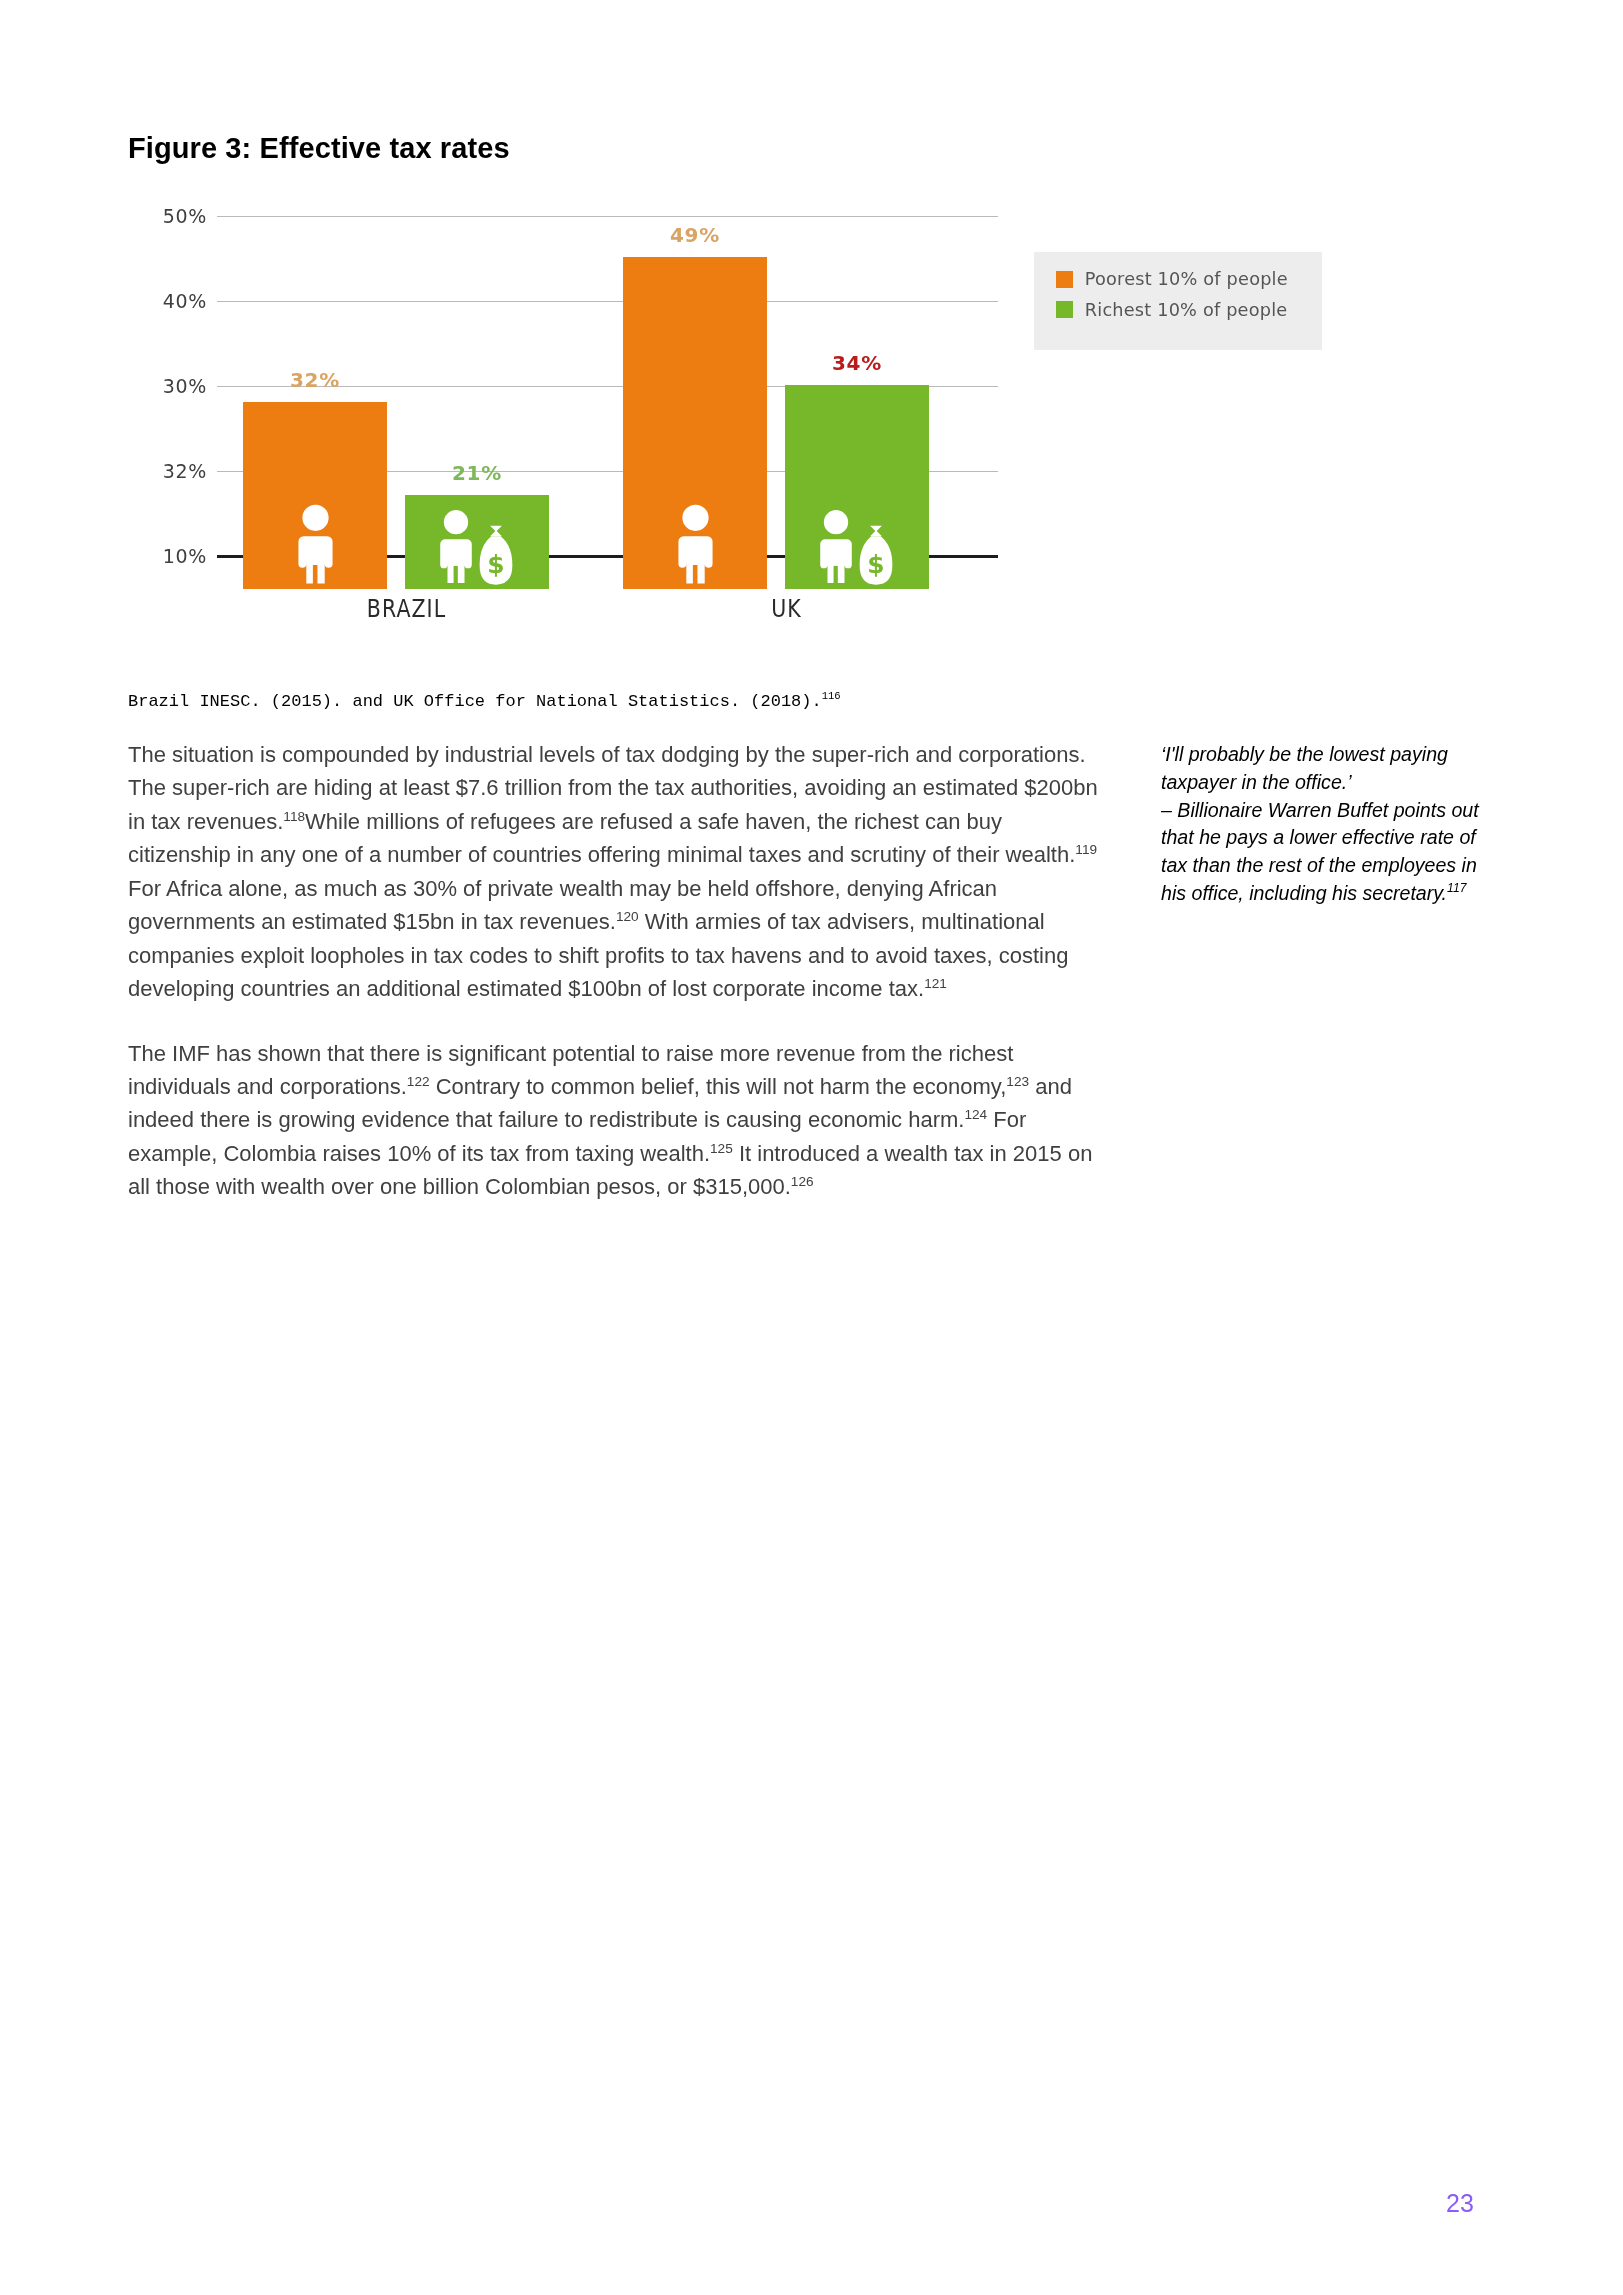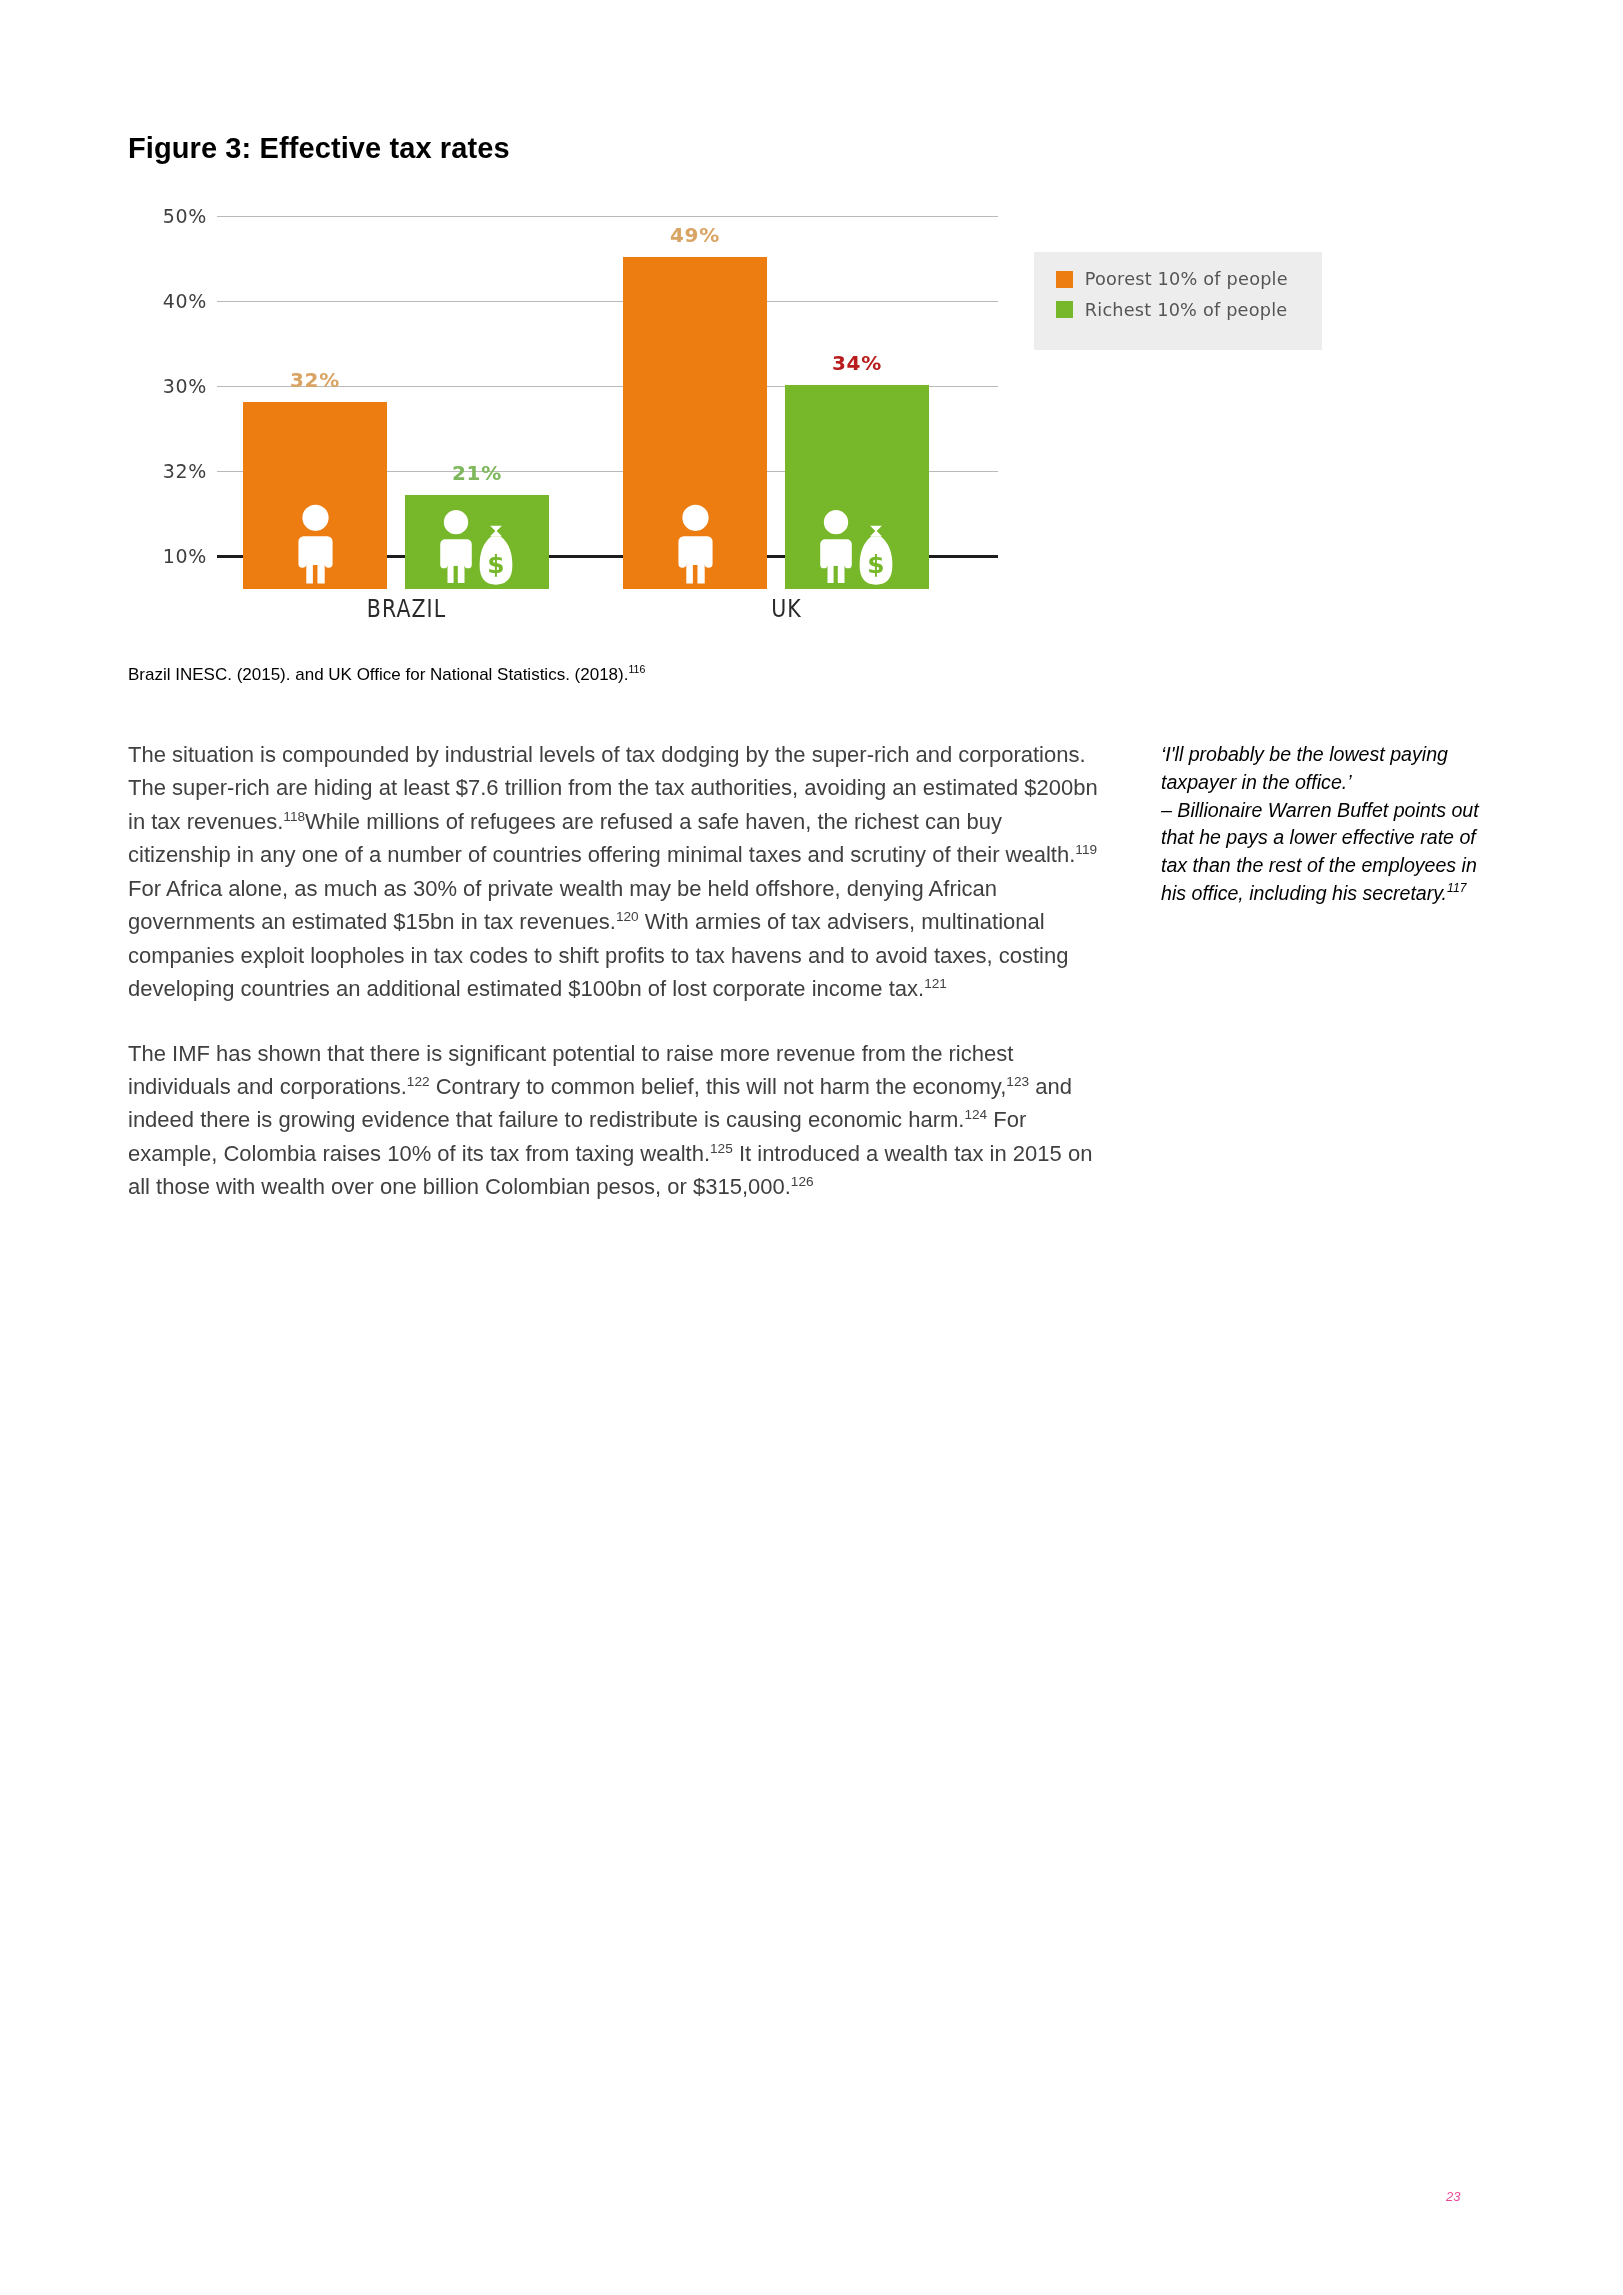--- a/index.html
+++ b/index.html
@@ -174,23 +174,24 @@
     font-size: 17.7px;
     color: #555555;
     font-family: "DejaVu Sans", sans-serif;
     letter-spacing: 0.2px;
   }
 
   
   .source {
     position: absolute;
     left: 128px;
-    top: 665px;
+    top: 692px;
     font-size: 17px;
     color: #000;
+    font-family: Liberation Mono, monospace;
   }
   .source sup, .sup {
     font-size: 0.62em;
     vertical-align: super;
     line-height: 0;
   }
 
   
   .body-col {
     position: absolute;
@@ -215,23 +216,22 @@
     line-height: 1.42;
     font-style: italic;
     color: #000;
   }
 
   
   .page-number {
     position: absolute;
     left: 1446px;
     top: 2189px;
-    font-size: 13px;
-    color: #ec4899;
-    font-style: italic;
+    font-size: 25px;
+    color: #8b5cf6;
   }
 </style>
 </head>
 <body>
 
 <div class="page">
 
   <div class="figure-title">Figure 3: Effective tax rates</div>
 
   <div class="chart-block">

